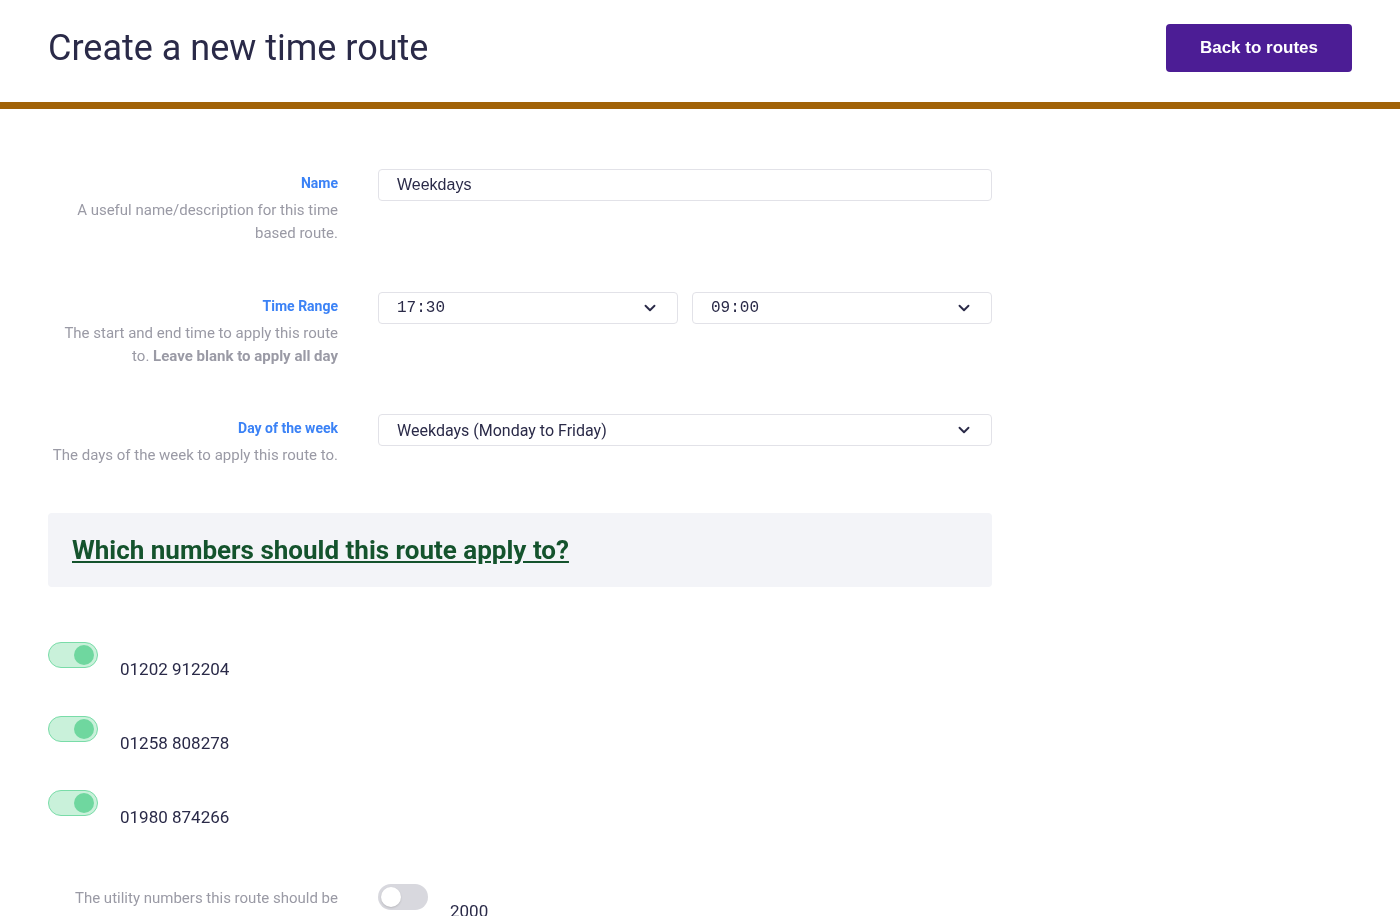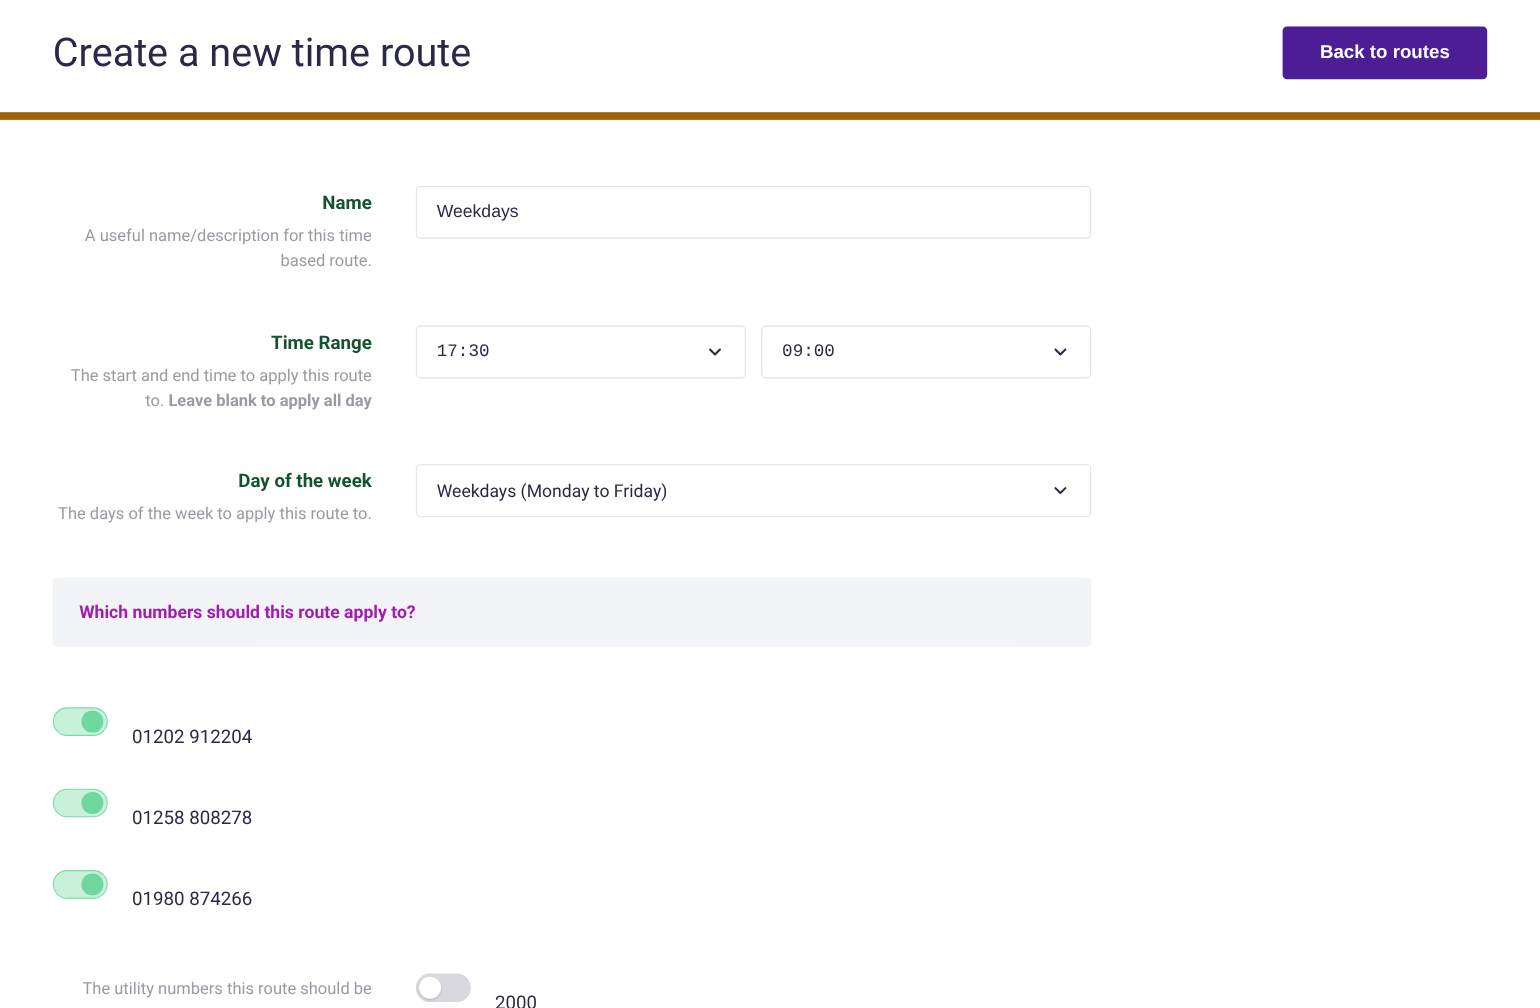--- a/index.html
+++ b/index.html
@@ -46,23 +46,23 @@
       align-items: flex-start;
     }
     .label-col {
       width: 330px;
       flex-shrink: 0;
       text-align: right;
       padding-right: 40px;
       padding-top: 6px;
     }
     .field-label {
-      font-size: 17px;
+      font-size: 14px;
       font-weight: 700;
-      color: #14532d;
+      color: #3b82f6;
     }
     .field-desc {
       font-size: 15px;
       color: #9a9aa5;
       margin-top: 8px;
       line-height: 1.55;
     }
     .field-desc strong {
       color: #9a9aa5;
       font-weight: 700;
@@ -72,21 +72,21 @@
     }
 
     
     .text-input, .select-wrap {
       width: 100%;
       border: 1px solid #e2e2e8;
       border-radius: 4px;
       background: #ffffff;
       font-size: 16px;
       color: #2a2a48;
-      height: 48px;
+      height: 32px;
       display: flex;
       align-items: center;
       padding: 0 18px;
     }
     .text-input { outline: none; }
     .select-wrap {
       justify-content: space-between;
       cursor: pointer;
     }
     .chev {
@@ -104,23 +104,24 @@
     .time-range-group .select-wrap { flex: 1; }
 
     
     .section-banner {
       background: #f3f4f8;
       border-radius: 4px;
       padding: 22px 24px;
       margin-bottom: 44px;
     }
     .section-banner h2 {
-      font-size: 16px;
+      font-size: 26px;
       font-weight: 700;
-      color: #a21caf;
+      color: #14532d;
+      text-decoration: underline;
     }
 
     
     .toggle-list {
       display: flex;
       flex-direction: column;
       gap: 26px;
     }
     .toggle-row {
       display: flex;

